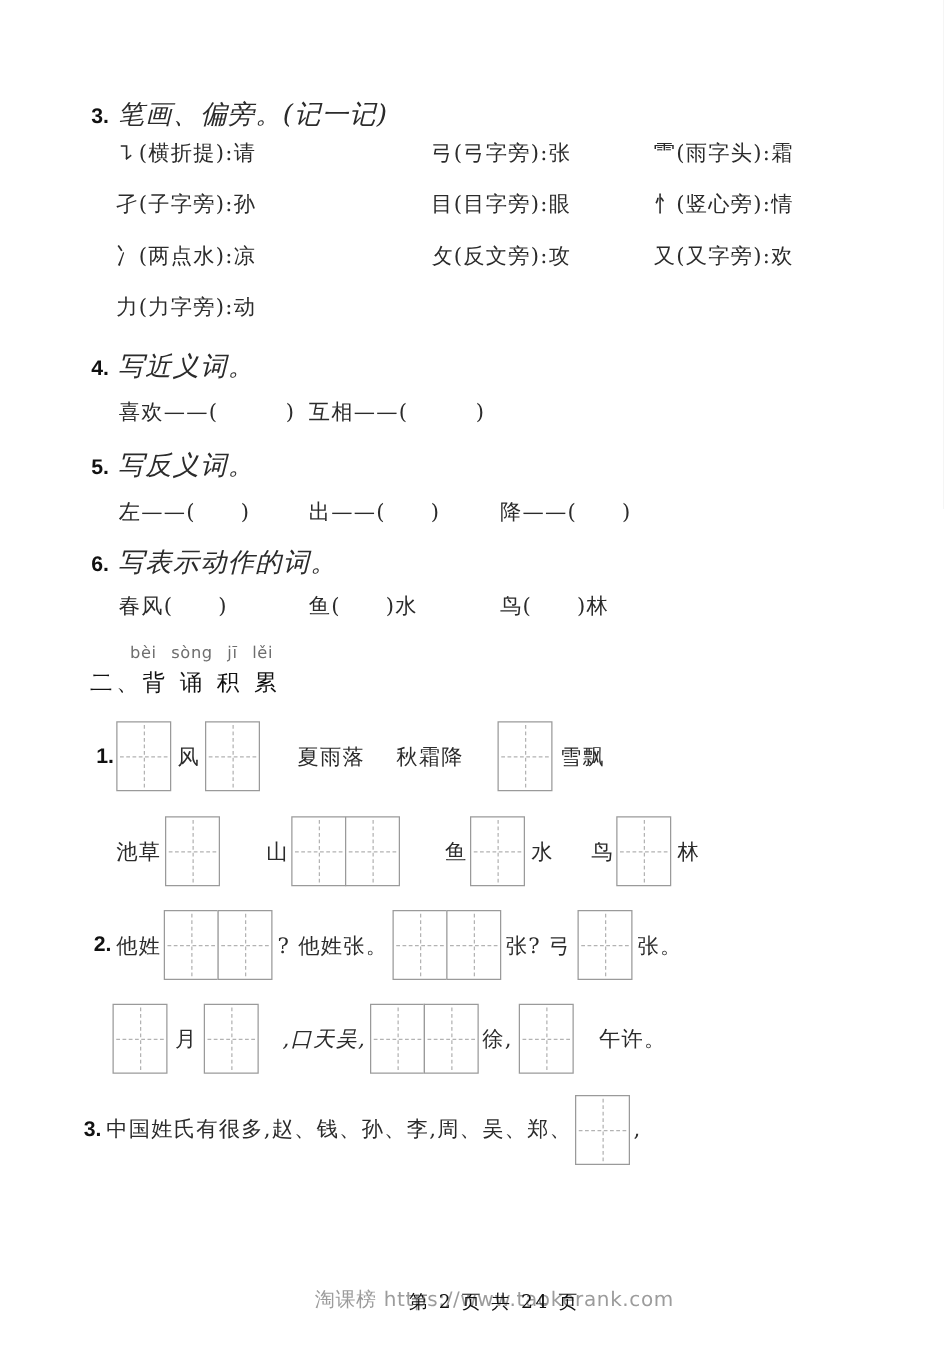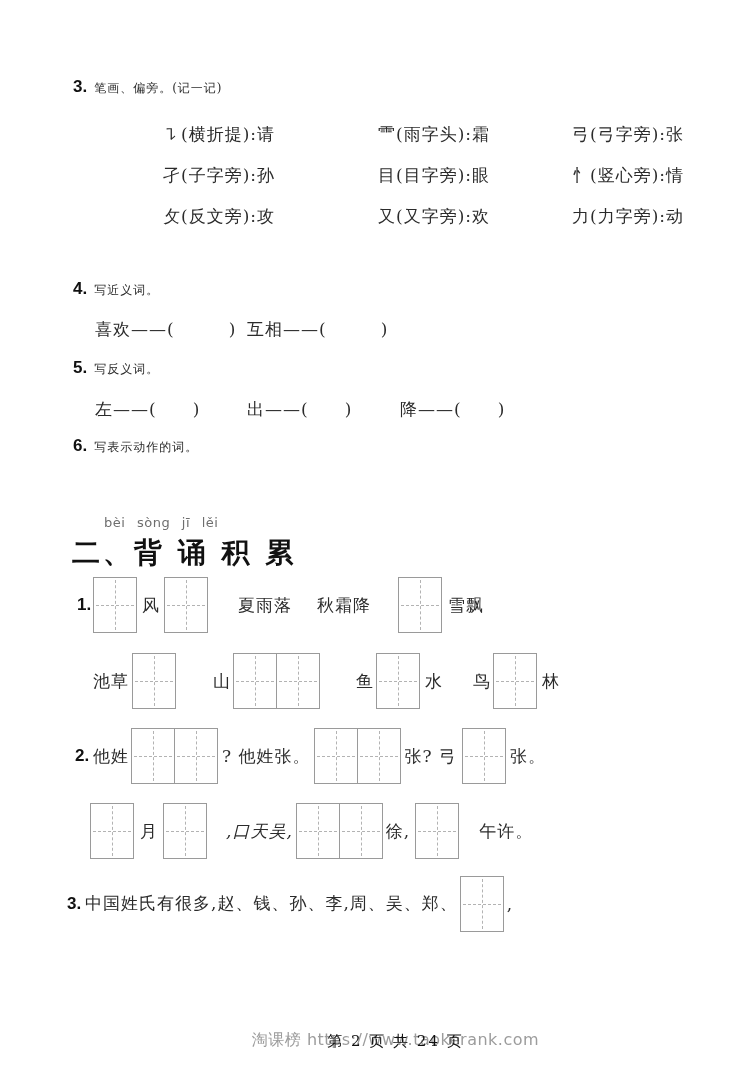--- a/index.html
+++ b/index.html
@@ -2,52 +2,53 @@
 <html><head>
 <meta charset="utf-8">
 <style>
   html,body{margin:0;padding:0;background:#e8e8e8;}
   .page{position:relative;width:755px;height:1080px;background:#ffffff;margin:0 auto;
         overflow:hidden;color:#222;font-family:"DejaVu Serif",serif;}
   .row{position:absolute;display:flex;align-items:center;height:56px;}
   .kt{font-family:"DejaVu Serif",serif;font-size:17px;letter-spacing:1px;color:#2b2b2b;white-space:pre;}
   .num{font-family:"Liberation Sans",sans-serif;font-weight:bold;font-size:17px;color:#111;}
   .hdr{position:absolute;display:flex;align-items:baseline;gap:7px;}
-  .hdr .kt{font-size:12px;}
+  .hdr .kt{font-size:21px;font-style:italic;}
   
   .tz{position:relative;width:44px;height:56px;border:1px solid #9a9a9a;background:#fff;flex:0 0 auto;box-sizing:border-box;}
   .tz::before{content:"";position:absolute;left:50%;top:2px;bottom:2px;border-left:1px dashed #b3b3b3;}
   .tz::after{content:"";position:absolute;top:50%;left:2px;right:2px;border-top:1px dashed #b3b3b3;}
   .tzg{display:flex;flex:0 0 auto;}
   .tzg .tz + .tz{margin-left:-1px;}
-  .rgrid{position:absolute;left:93px;top:114px;display:grid;grid-template-columns:252px 178px 1fr;
-         grid-auto-rows:41px;align-items:center;width:640px;text-align:center;}
+  .rgrid{position:absolute;left:93px;top:102px;display:grid;grid-template-columns:252px 178px 1fr;
+         grid-auto-rows:41px;align-items:center;width:640px;}
   .igrid4{position:absolute;left:95px;display:grid;grid-template-columns:152px 153px 1fr;width:640px;}
   .pinyin{position:absolute;font-family:"DejaVu Sans",sans-serif;font-size:13px;color:#6e6e6e;word-spacing:7px;letter-spacing:.5px;}
-  .h2{position:absolute;font-size:28px;font-weight:bold;color:#111;letter-spacing:3px;font-family:"DejaVu Serif",serif;}
+  .h2{position:absolute;font-size:18px;font-weight:normal;color:#111;letter-spacing:3px;font-family:"DejaVu Serif",serif;}
   .footer{position:absolute;left:0;right:0;top:1030px;height:26px;text-align:center;margin-left:36px;}
   .wm{font-family:"DejaVu Sans","Liberation Sans",sans-serif;font-size:16px;color:#9c9c9c;letter-spacing:.5px;}
   .pageinfo{position:absolute;left:0;right:0;top:2px;font-size:15px;color:#111;letter-spacing:2px;font-family:"DejaVu Serif",serif;}
 </style>
 </head>
 <body>
 
 <div class="page">
 
   <div class="hdr" style="left:73px;top:77px;">
     <span class="num">3.</span>
     <span class="kt">笔画、偏旁。(记一记)</span>
   </div>
   <div class="rgrid">
     <span class="kt">㇊(横折提):请</span>
+    <span class="kt">弓(弓字旁):张</span>
     <span class="kt">⻗(雨字头):霜</span>
-    <span class="kt">弓(弓字旁):张</span>
     <span class="kt">孑(子字旁):孙</span>
     <span class="kt">目(目字旁):眼</span>
     <span class="kt">忄(竖心旁):情</span>
+    <span class="kt">冫(两点水):凉</span>
     <span class="kt">攵(反文旁):攻</span>
     <span class="kt">又(又字旁):欢</span>
     <span class="kt">力(力字旁):动</span>
   </div>
 
   <div class="hdr" style="left:73px;top:279px;">
     <span class="num">4.</span>
     <span class="kt">写近义词。</span>
   </div>
   <div class="igrid4" style="top:318px;">
@@ -61,20 +62,25 @@
   </div>
   <div class="igrid4" style="top:398px;">
     <span class="kt">左——(　　)</span>
     <span class="kt">出——(　　)</span>
     <span class="kt">降——(　　)</span>
   </div>
 
   <div class="hdr" style="left:73px;top:436px;">
     <span class="num">6.</span>
     <span class="kt">写表示动作的词。</span>
+  </div>
+  <div class="igrid4" style="top:473px;">
+    <span class="kt">春风(　　)</span>
+    <span class="kt">鱼(　　)水</span>
+    <span class="kt">鸟(　　)林</span>
   </div>
 
   <div class="pinyin" style="left:104px;top:515px;">bèi sòng jī lěi</div>
   <div class="h2" style="left:72px;top:534px;">二、背 诵 积 累</div>
 
   <div class="row" style="left:77px;top:577px;">
     <span class="num" style="width:16px;">1.</span>
     <div class="tz"></div>
     <span class="kt" style="margin-left:5px;">风</span>
     <div class="tz" style="margin-left:4px;"></div>

